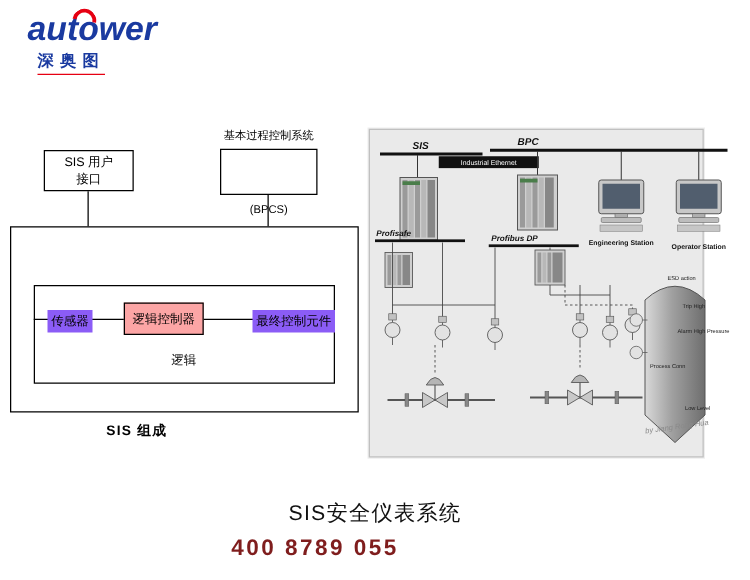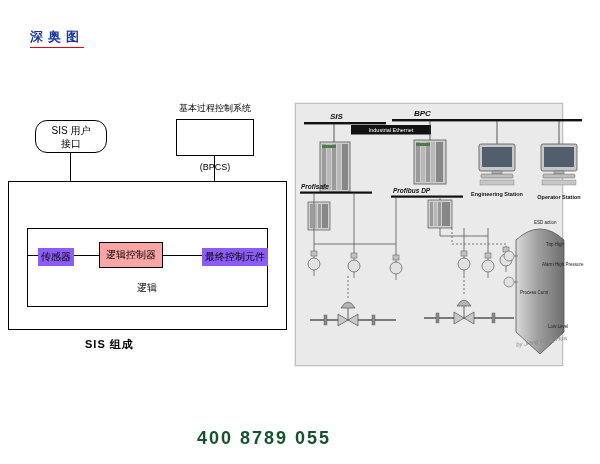--- a/index.html
+++ b/index.html
@@ -36,34 +36,38 @@
 
   
   .sysdiagram{position:absolute;left:295px;top:103px;width:268px;height:263px;
     background:var(--diagram-bg);border:1px solid #c0c0c0;box-shadow:0 0 0 1px #eee;}
   .sysdiagram svg{display:block;}
 
   
   .footer-title{position:absolute;left:0;top:399px;width:600px;text-align:center;
     font-size:17px;color:#111;letter-spacing:1px;}
   .footer-phone{position:absolute;left:0;top:428px;width:504px;text-align:center;
-    font-size:18px;font-weight:bold;color:#14532d;letter-spacing:2px;margin-left:12px;}
+    font-size:18px;font-weight:bold;color:#7f1d1d;letter-spacing:2px;}
 </style>
 </head>
 <body>
 
 <div class="page">
 
   <div class="logo">
+    <div class="logo-brand">
+      <span>autower</span>
+      <span class="logo-arc"></span>
+    </div>
     <br>
     <span class="logo-sub">深奥图</span>
   </div>
 
   <div>
-    <div class="bd-box" style="left:35px;top:120px;width:72px;height:33px;border-radius:12px;">
+    <div class="bd-box" style="left:35px;top:120px;width:72px;height:33px;">
       <span>SIS 用户</span>
       <span>接口</span>
     </div>
     <div class="bd-box" style="left:176px;top:119px;width:78px;height:37px;font-size:9px;gap:46px;">
       <span>基本过程控制系统</span>
       <span>(BPCS)</span>
     </div>
 
     <div class="bd-line" style="left:70px;top:153px;width:1px;height:28px;"></div>
     <div class="bd-line" style="left:214px;top:156px;width:1px;height:25px;"></div>
@@ -223,15 +227,16 @@
         <text x="238" y="120">ESD action</text>
         <text x="250" y="142">Trip High</text>
         <text x="246" y="162">Alarm High Pressure</text>
         <text x="224" y="190">Process Conn</text>
         <text x="252" y="224">Low Level</text>
         <text x="220" y="240" font-size="6" font-style="italic" fill="#8a8a8a" transform="rotate(-8 240 238)">by Jiang Rong Hua</text>
       </g>
     </svg>
   </div>
 
+  <div class="footer-title">SIS安全仪表系统</div>
   <div class="footer-phone">400 8789 055</div>
 
 </div>
 
 </body></html>

